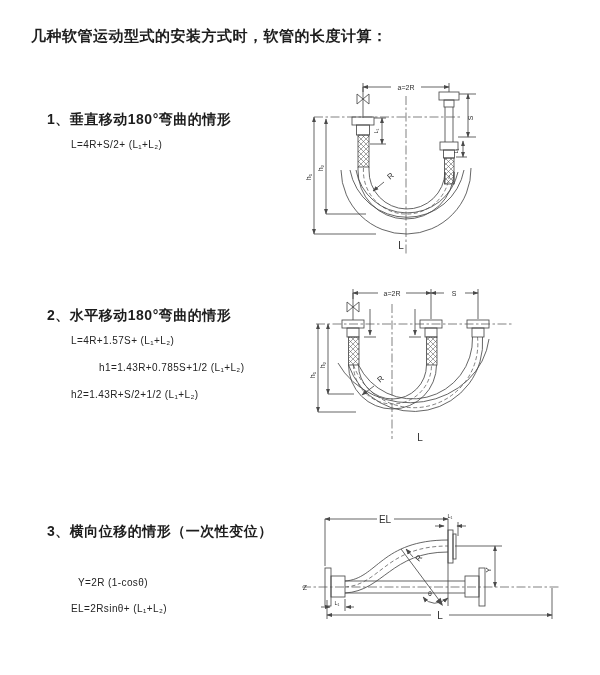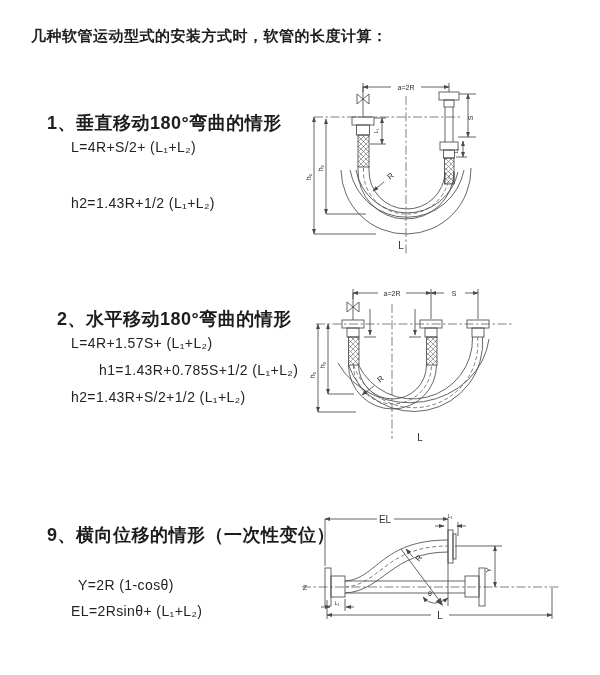--- a/index.html
+++ b/index.html
@@ -2,42 +2,41 @@
 <html><head>
 <meta charset="utf-8">
 <style>
   html,body{margin:0;padding:0;}
   body{
     width:600px;height:675px;background:#ffffff;position:relative;overflow:hidden;
     font-family:"Liberation Sans","DejaVu Sans",sans-serif;color:#222;
   }
   .abs{position:absolute;white-space:nowrap;}
   .doc-title{font-size:15px;font-weight:bold;letter-spacing:0.5px;color:#1d1d1d;}
-  .sec-head{font-size:18px;font-weight:bold;letter-spacing:0.5px;color:#1d1d1d;}
-  .formula{font-size:14px;letter-spacing:0.4px;color:#232323;}
+  .sec-head{font-size:14px;font-weight:bold;letter-spacing:0.5px;color:#1d1d1d;}
+  .formula{font-size:10px;letter-spacing:0.4px;color:#232323;}
   svg{position:absolute;overflow:visible;}
   .st{stroke:#4a4a4a;stroke-width:0.85;fill:none;stroke-linecap:butt;}
   .cl{stroke-dasharray:9 2.5 2.5 2.5;stroke-width:0.7;}
   .cd{stroke-dasharray:4 2.5;stroke-width:0.7;}
   svg text{fill:#2e2e2e;stroke:none;font-family:"Liberation Sans","DejaVu Sans",sans-serif;}
   .dimtxt{font-size:7px;}
   .dimtxt-s{font-size:5.5px;}
   .biglab{font-size:10px;}
   .rlab{font-size:8px;}
 </style>
 </head>
 <body>
 
 <div style="width:540px;height:675px;">
 
   <div class="abs doc-title" style="left:31px;top:27px;">几种软管运动型式的安装方式时，软管的长度计算：</div>
 
   <div class="abs sec-head" style="left:47px;top:111px;">1、垂直移动180°弯曲的情形</div>
   <div class="abs formula" style="left:71px;top:139px;">L=4R+S/2+ (L₁+L₂)</div>
-  <div class="abs formula" style="left:71px;top:195px;">h2=1.43R+1/2 (L₁+L₂)</div>
 
   <svg style="left:306px;top:74px;" width="292" height="192" viewBox="0 0 292 192">
     <defs>
       <marker id="d1a" viewBox="0 0 10 10" refX="9" refY="5" markerWidth="7" markerHeight="7" orient="auto-start-reverse">
         <path d="M0,1.5 L10,5 L0,8.5 z" fill="#4a4a4a"></path>
       </marker>
       <pattern id="d1h" width="5" height="5" patternUnits="userSpaceOnUse">
         <path d="M0,5 L5,0 M0,0 L5,5" stroke="#4a4a4a" stroke-width="0.5"></path>
       </pattern>
     </defs>
@@ -103,21 +102,21 @@
     <text class="dimtxt" x="100" y="16" text-anchor="middle">a=2R</text>
     <text class="dimtxt" x="167" y="44" text-anchor="middle" transform="rotate(-90 167 44)">S</text>
     <text class="dimtxt-s" x="152" y="77" text-anchor="middle" transform="rotate(-90 152 77)">L₁</text>
     <text class="dimtxt-s" x="72" y="57" text-anchor="middle" transform="rotate(-90 72 57)">L₁</text>
     <text class="dimtxt" x="5" y="103" text-anchor="middle" transform="rotate(-90 5 103)">h₁</text>
     <text class="dimtxt" x="17" y="94" text-anchor="middle" transform="rotate(-90 17 94)">h₂</text>
     <text class="rlab" x="84" y="106" transform="rotate(-40 84 106)">R</text>
     <text class="biglab" x="95" y="175" text-anchor="middle">L</text>
   </svg>
 
-  <div class="abs sec-head" style="left:47px;top:307px;margin-left:10px;">2、水平移动180°弯曲的情形</div>
+  <div class="abs sec-head" style="left:47px;top:307px;">2、水平移动180°弯曲的情形</div>
   <div class="abs formula" style="left:71px;top:335px;">L=4R+1.57S+ (L₁+L₂)</div>
   <div class="abs formula" style="left:71px;top:362px;margin-left:28px;">h1=1.43R+0.785S+1/2 (L₁+L₂)</div>
   <div class="abs formula" style="left:71px;top:389px;">h2=1.43R+S/2+1/2 (L₁+L₂)</div>
 
   <svg style="left:308px;top:279px;" width="290" height="172" viewBox="0 0 290 172">
     <defs>
       <marker id="d2a" viewBox="0 0 10 10" refX="9" refY="5" markerWidth="7" markerHeight="7" orient="auto-start-reverse">
         <path d="M0,1.5 L10,5 L0,8.5 z" fill="#4a4a4a"></path>
       </marker>
       <pattern id="d2h" width="5" height="5" patternUnits="userSpaceOnUse">
@@ -184,21 +183,21 @@
       <line x1="66" y1="107" x2="54" y2="116" marker-end="url(#d2a)"></line>
     </g>
     <text class="dimtxt" x="84" y="17" text-anchor="middle">a=2R</text>
     <text class="dimtxt" x="146" y="17" text-anchor="middle">S</text>
     <text class="dimtxt" x="7" y="96" text-anchor="middle" transform="rotate(-90 7 96)">h₁</text>
     <text class="dimtxt" x="17" y="86" text-anchor="middle" transform="rotate(-90 17 86)">h₂</text>
     <text class="rlab" x="72" y="104" transform="rotate(-40 72 104)">R</text>
     <text class="biglab" x="112" y="162" text-anchor="middle">L</text>
   </svg>
 
-  <div class="abs sec-head" style="left:47px;top:523px;">9、横向位移的情形（一次性变位）</div>
+  <div class="abs sec-head" style="left:47px;top:523px;">3、横向位移的情形（一次性变位）</div>
   <div class="abs formula" style="left:78px;top:577px;">Y=2R (1-cosθ)</div>
   <div class="abs formula" style="left:71px;top:603px;">EL=2Rsinθ+ (L₁+L₂)</div>
 
   <svg style="left:297px;top:502px;" width="302" height="152" viewBox="0 0 302 152">
     <defs>
       <marker id="d3a" viewBox="0 0 10 10" refX="9" refY="5" markerWidth="7" markerHeight="7" orient="auto-start-reverse">
         <path d="M0,1.5 L10,5 L0,8.5 z" fill="#4a4a4a"></path>
       </marker>
     </defs>
     <g class="st">

